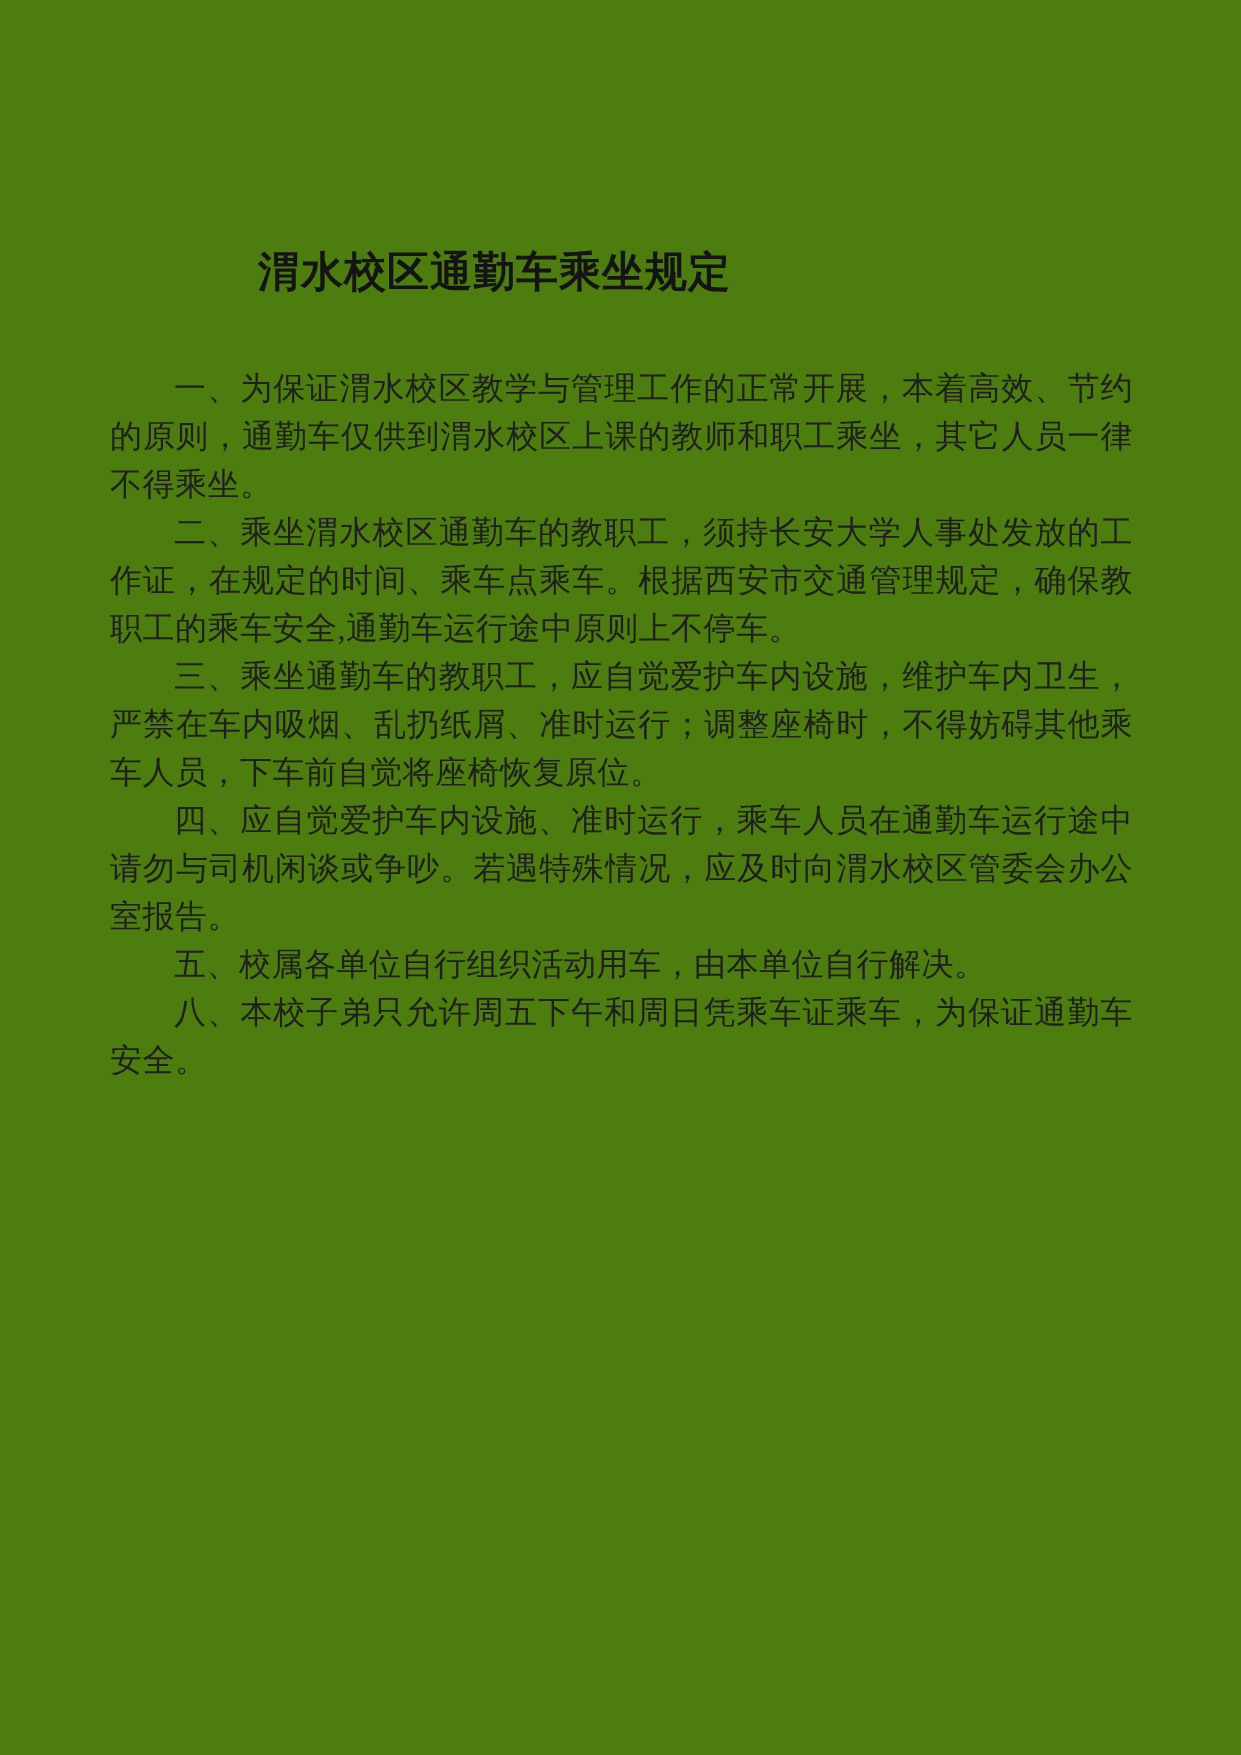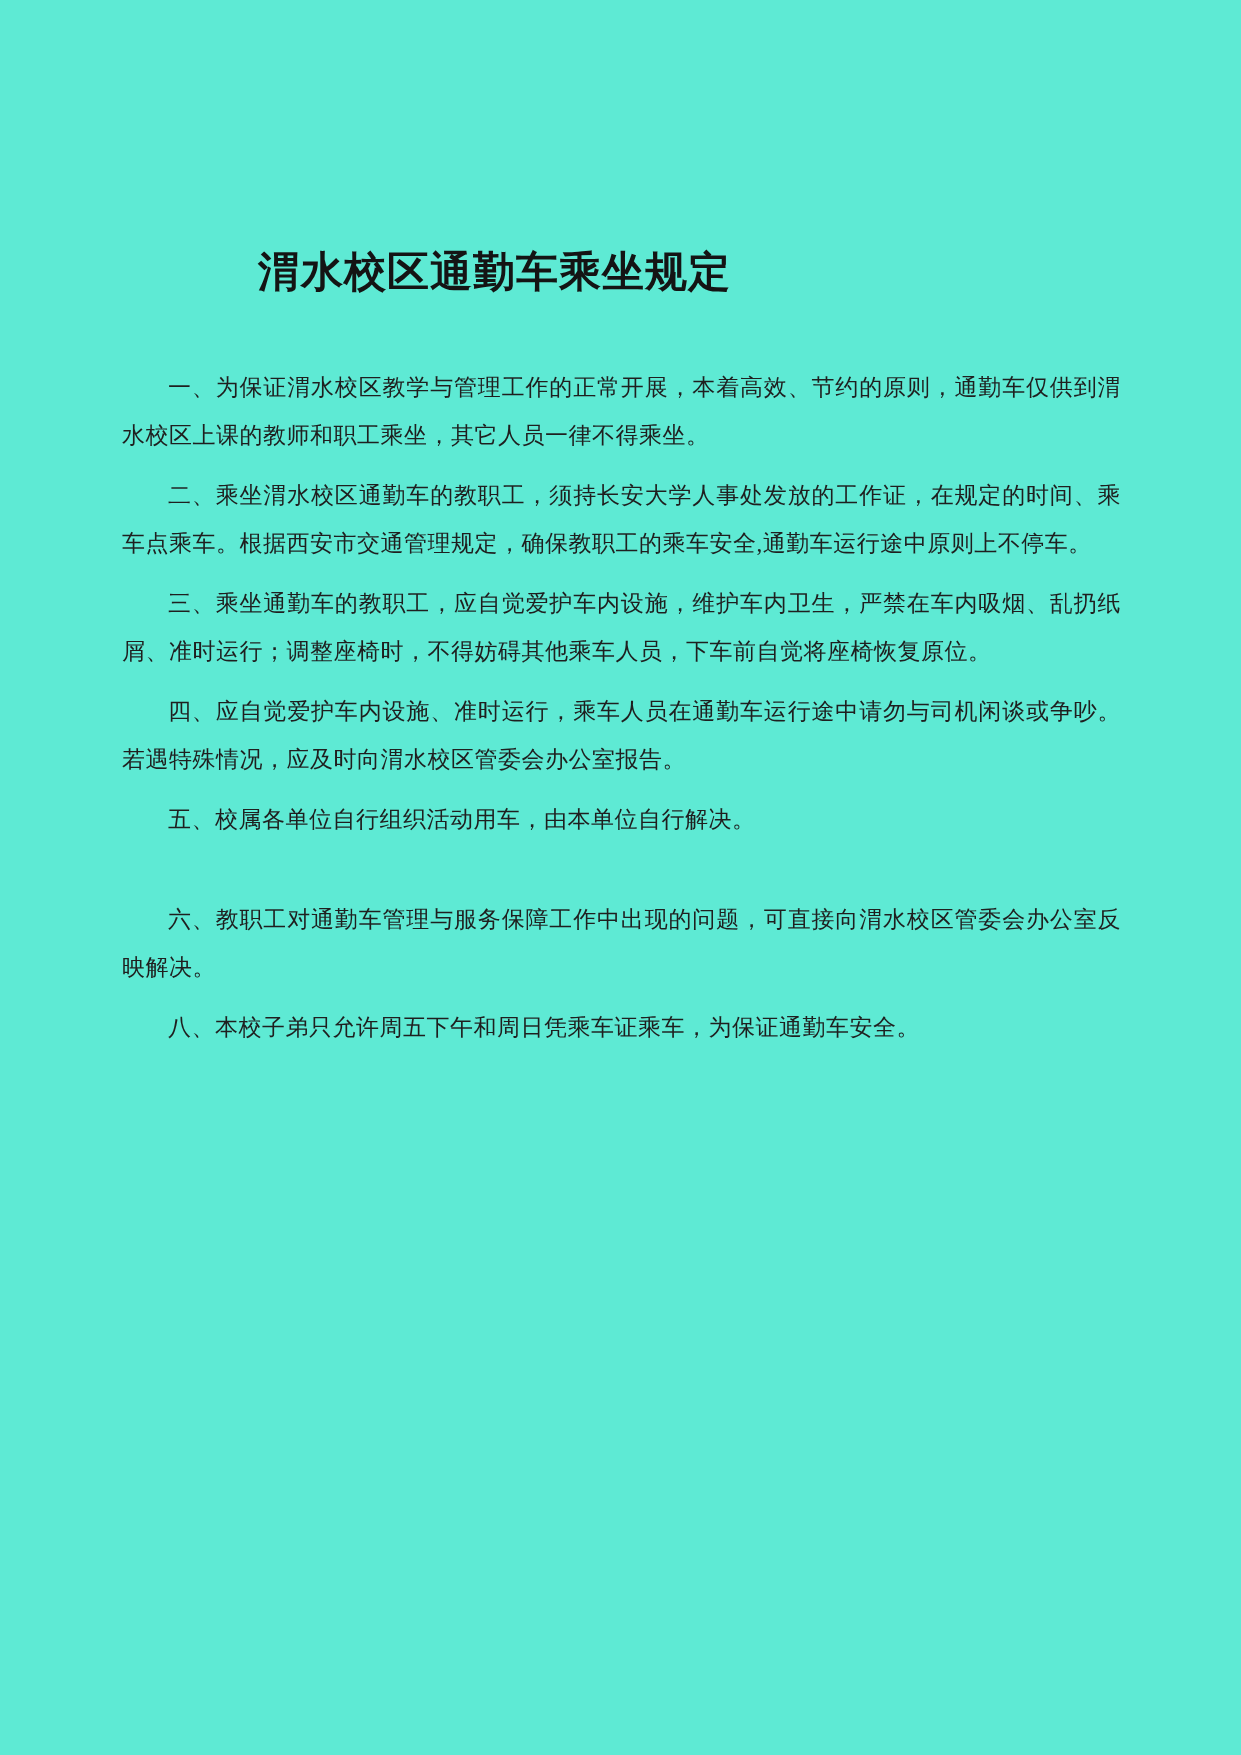--- a/index.html
+++ b/index.html
@@ -11,54 +11,53 @@
     width: 1241px;
     height: 1755px;
     font-family: "Liberation Serif", serif;
     color: #1f1f1f;
     overflow: hidden;
   }
   .page {
     box-sizing: border-box;
     width: 1241px;
     height: 1755px;
-    background: #5eead4;
+    background: #4d7c0f;
     padding: 244px 108px 0 110px;
   }
   .doc-title {
     font-family: "Liberation Sans", sans-serif;
     font-weight: 700;
     font-size: 42px;
     letter-spacing: 1px;
     color: #141414;
     margin: 0 0 64px 148px;
     white-space: nowrap;
   }
   .body-text p.para {
-    font-size: 23px;
+    font-size: 32px;
     line-height: 48px;
     letter-spacing: 0.5px;
     text-align: justify;
     text-justify: inter-character;
     text-indent: 2em;
-    margin: 12px;
+    margin: 0;
     word-break: break-all;
   }
   .body-text p.para.gap-before {
     margin-top: 52px;
   }
 </style>
 </head>
 <body>
 
 <div class="page">
   <h1 class="doc-title">渭水校区通勤车乘坐规定</h1>
 
   <div class="body-text">
     <p class="para">一、为保证渭水校区教学与管理工作的正常开展，本着高效、节约的原则，通勤车仅供到渭水校区上课的教师和职工乘坐，其它人员一律不得乘坐。</p>
     <p class="para">二、乘坐渭水校区通勤车的教职工，须持长安大学人事处发放的工作证，在规定的时间、乘车点乘车。根据西安市交通管理规定，确保教职工的乘车安全,通勤车运行途中原则上不停车。</p>
     <p class="para">三、乘坐通勤车的教职工，应自觉爱护车内设施，维护车内卫生，严禁在车内吸烟、乱扔纸屑、准时运行；调整座椅时，不得妨碍其他乘车人员，下车前自觉将座椅恢复原位。</p>
     <p class="para">四、应自觉爱护车内设施、准时运行，乘车人员在通勤车运行途中请勿与司机闲谈或争吵。若遇特殊情况，应及时向渭水校区管委会办公室报告。</p>
     <p class="para">五、校属各单位自行组织活动用车，由本单位自行解决。</p>
-    <p class="para gap-before">六、教职工对通勤车管理与服务保障工作中出现的问题，可直接向渭水校区管委会办公室反映解决。</p>
     <p class="para">八、本校子弟只允许周五下午和周日凭乘车证乘车，为保证通勤车安全。</p>
   </div>
 </div>
 
 </body></html>

